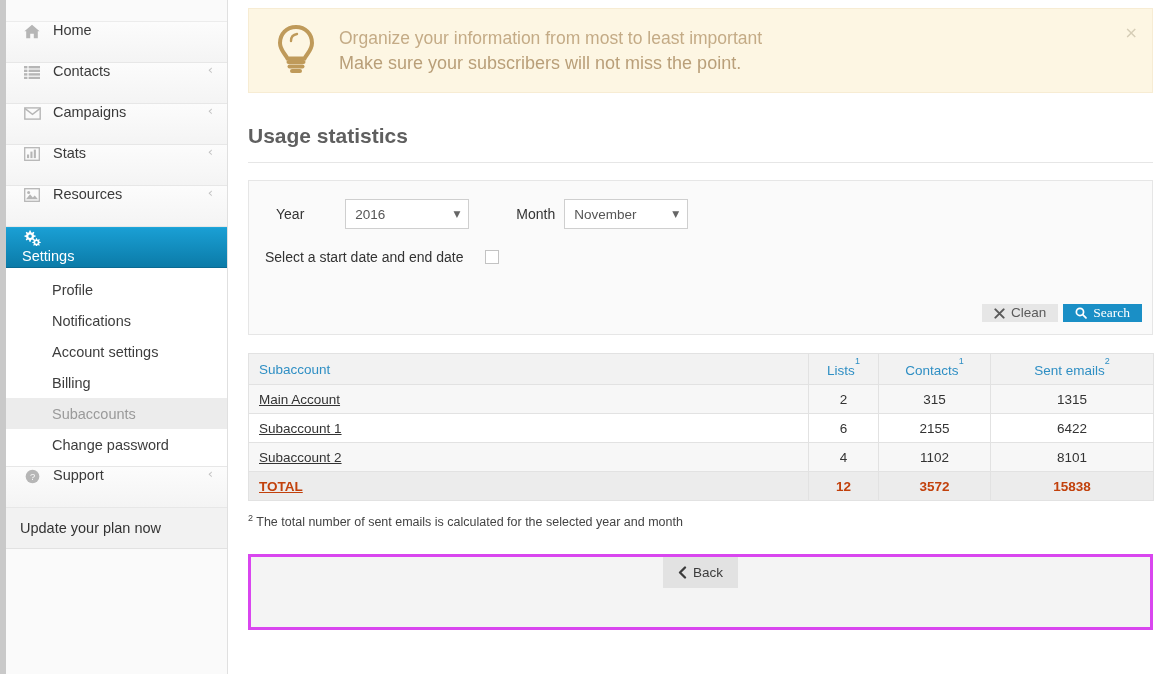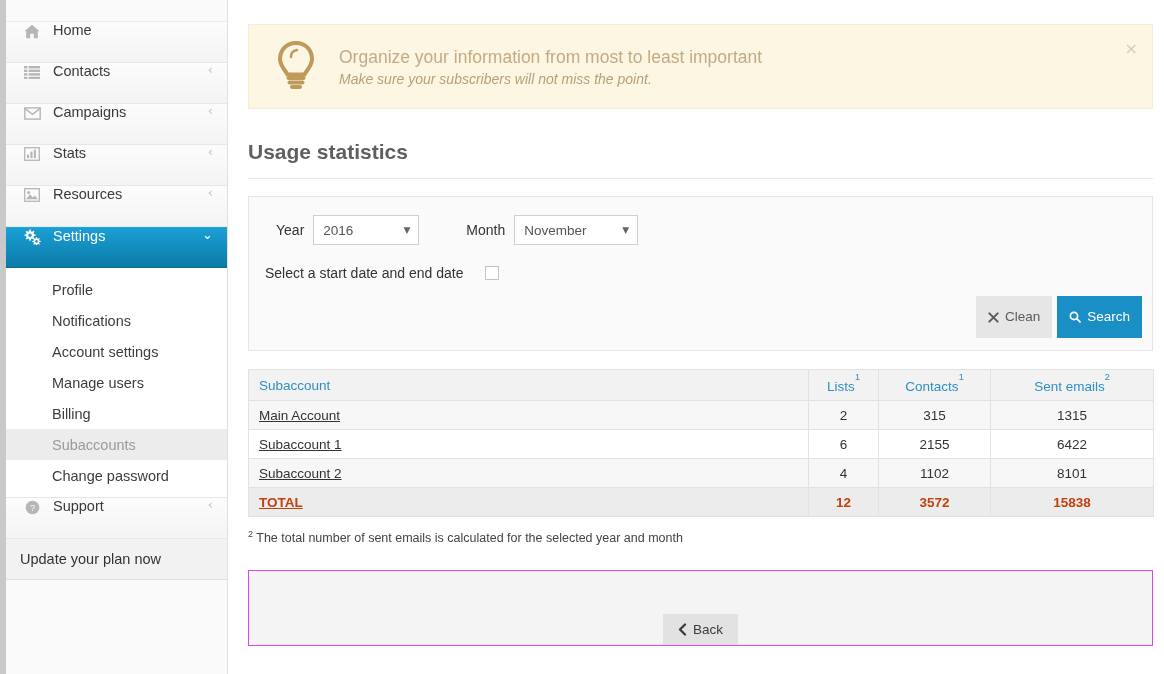--- a/index.html
+++ b/index.html
@@ -47,20 +47,21 @@
   .nav-item .label { flex:1 1 auto; white-space:nowrap; }
   .nav-item .caret {
     color:#c2c2c2; font-size:13px; line-height:1;
     font-family:"DejaVu Sans", sans-serif;
   }
   .nav-item.active {
     background:linear-gradient(to bottom,#1a9fd4 0%, #0b7ba8 100%);
     color:#ffffff;
     border-bottom:1px solid #0a6a92;
     border-top:1px solid #1fa6da;
+    flex-direction:column;
   }
   .nav-item.active .ico { color:#ffffff; }
   .nav-item.active .caret { color:#ffffff; }
 
   .submenu { background:#ffffff; padding:6px 0 6px 0; border-bottom:1px solid #e7e7e7; }
   .sub-item {
     height:31px; display:flex; align-items:center;
     padding-left:46px;
     font-size:14.5px; color:#3d3d3d;
     cursor:pointer;
@@ -82,31 +83,31 @@
     position:absolute; left:229px; top:0;
     width:935px; height:674px;
     background:#ffffff;
     overflow:hidden;
   }
   .content-inner { position:absolute; left:19px; top:0; width:905px; }
 
   
   .banner {
     position:relative;
-    margin-top:24px;
+    margin-top:8px;
     height:85px;
     background:#fdf6e3;
     border:1px solid #f7ecd3;
     display:flex; align-items:center;
     padding:0 18px;
   }
   .banner .bulb { width:58px; flex:0 0 58px; display:flex; justify-content:center; align-items:center; color:#bf9a5a; }
   .banner .btext { padding-left:14px; }
   .banner .btitle { font-size:17.5px; color:#c4ab86; line-height:1.3; margin-bottom:3px; }
-  .banner .bsub { font-size:14px; color:#b99f79;font-style:italic; }
+  .banner .bsub { font-size:18px; color:#b99f79; }
   .banner .bclose {
     position:absolute; right:14px; top:16px;
     font-size:16px; color:#d6cdb6; cursor:pointer; line-height:1;
     font-family:"DejaVu Sans", sans-serif;
   }
 
   
   .page-title {
     margin-top:31px;
     font-size:21px; color:#5f5f5f; font-weight:bold;
@@ -127,40 +128,40 @@
   .form-label { font-size:14px; color:#333; margin-right:9px;margin-left:11px; }
   .sel {
     position:relative;
     background:#fff; border:1px solid #cfcfcf;
     height:30px; display:flex; align-items:center;
     padding:0 26px 0 9px;
     font-size:13.5px; color:#555;
     cursor:pointer;
     min-width:0;
   }
-  .sel.year { width:106px; }
+  .sel.year { width:124px;margin-left:32px; }
   .sel.month { width:124px; margin-left:0; }
   .sel .arrow {
     position:absolute; right:8px; top:50%; transform:translateY(-50%);
     font-size:9px; color:#666; font-family:"DejaVu Sans", sans-serif;
   }
   .gap { width:36px; }
   .check-row { display:flex; align-items:center; margin-top:20px; }
   .check-row .txt { font-size:14px; color:#333; margin-right:22px; }
   .cbox { width:14px; height:14px; border:1px solid #c3c3c3; background:#fff; cursor:pointer; }
 
   .btn-row { position:absolute; right:10px; bottom:12px; display:flex; }
   .btn {
-    height:42px; display:inline-flex; align-items:center;
+    height:18px; display:inline-flex; align-items:center;
     padding:0 12px; font-size:13.5px; cursor:pointer;
     border:none; line-height:1;
   }
   .btn .bi { margin-right:6px; display:inline-flex; align-items:center; }
   .btn-clean { background:#e6e6e6; color:#5a5a5a; margin-right:5px; }
-  .btn-search { background:#1a8fc6; color:#ffffff; }
+  .btn-search { background:#1a8fc6; color:#ffffff;font-family:Liberation Serif, serif; }
 
   
   table.stats {
     margin-top:18px;
     width:905px;
     border-collapse:collapse;
     font-size:13.5px;
     table-layout:fixed;
     border-radius:30px;
   }
@@ -185,23 +186,23 @@
   tr.r-total td { background:#ececec; font-weight:bold; color:#c2410c; }
 
   
   .notes { margin-top:11px; font-size:12.5px; color:#444; line-height:1.55; }
   .notes sup { font-size:9px; }
 
   
   .footer-panel {
     margin-top:21px;
     background:#f4f4f4;
-    border:1px solid #d946ef;
+    border:3px solid #d946ef;
     height:76px;
-    display:flex; align-items:flex-end; justify-content:center;
+    display:flex; align-items:flex-start; justify-content:center;
   }
   .btn-back {
     background:#e2e2e2; color:#3b3b3b;
     height:31px; padding:0 15px;
     display:inline-flex; align-items:center;
     font-size:13.5px; cursor:pointer;
   }
   .btn-back .bi { margin-right:6px; display:inline-flex; align-items:center; }
 </style>
 </head>
@@ -285,23 +286,20 @@
       </div>
     <div class="submenu" id="sub-list">
         <div class="sub-item">
           <span>Profile</span>
         </div>
         <div class="sub-item">
           <span>Notifications</span>
         </div>
         <div class="sub-item">
           <span>Account settings</span>
-        </div>
-        <div class="sub-item">
-          <span>Manage users</span>
         </div>
         <div class="sub-item">
           <span>Billing</span>
         </div>
         <div class="sub-item selected">
           <span>Subaccounts</span>
         </div>
         <div class="sub-item">
           <span>Change password</span>
         </div>

